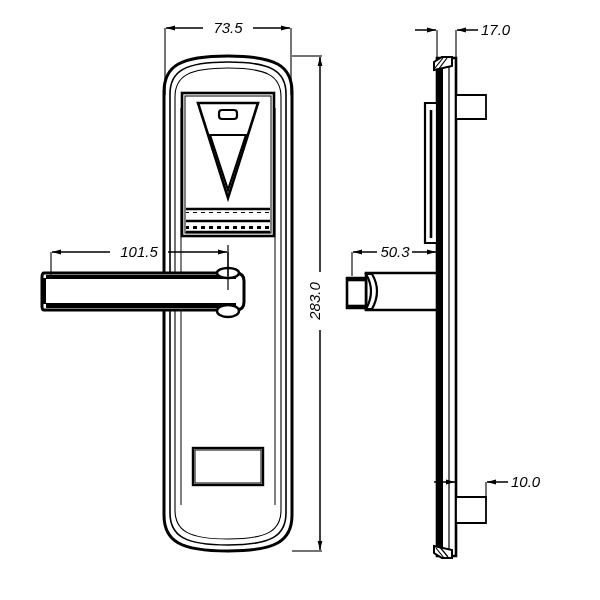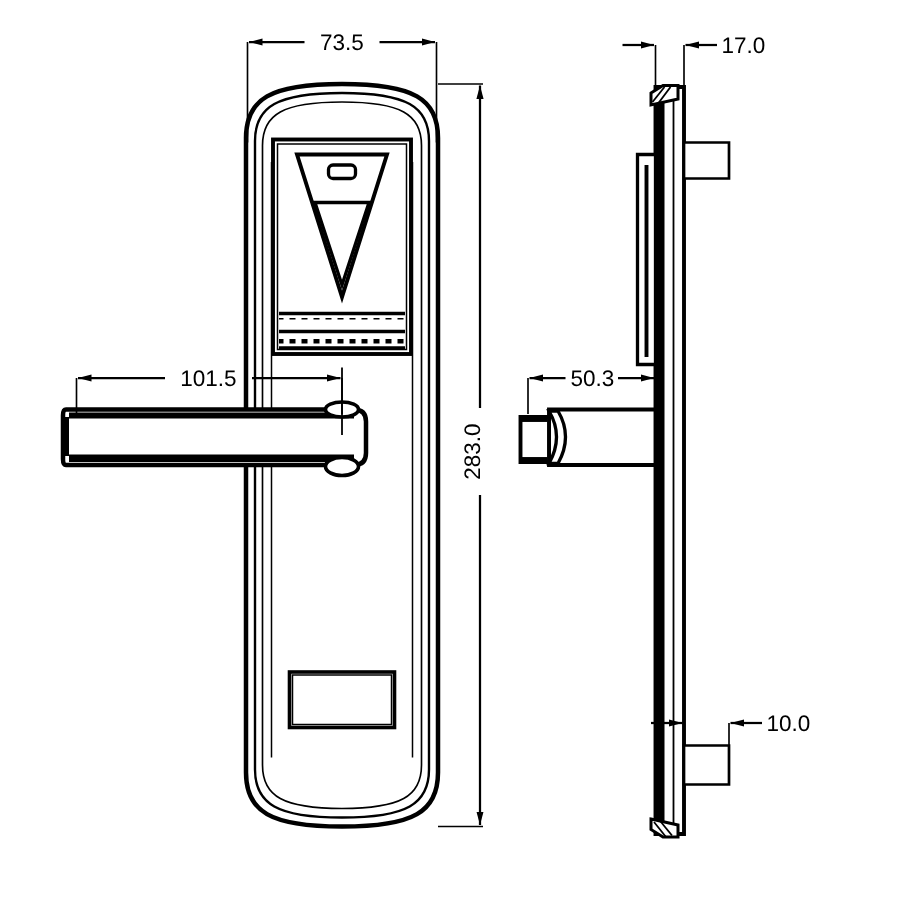--- a/index.html
+++ b/index.html
@@ -1,19 +1,19 @@
 <!DOCTYPE html>
 <html><head>
 <meta charset="utf-8">
 <title>Door Lock Technical Drawing</title>
 <style>
   html,body{margin:0;padding:0;background:#ffffff;}
   body{width:600px;height:600px;overflow:hidden;
        font-family:"Liberation Sans", sans-serif;}
-  #stage{position:relative;width:600px;height:600px;background:#be185d;}
+  #stage{position:relative;width:600px;height:600px;background:#be185d;font-style:italic;}
   svg#drawing{position:absolute;left:0;top:0;width:600px;height:600px;display:block;}
   .dimtext{font-family:"Liberation Sans", sans-serif;font-size:15px;fill:#000;
            font-weight:normal;letter-spacing:0px;}
   .dimtext-v{font-family:"Liberation Sans", sans-serif;font-size:15px;fill:#000;}
 </style>
 </head>
 <body>
 
 <div id="stage">
 

